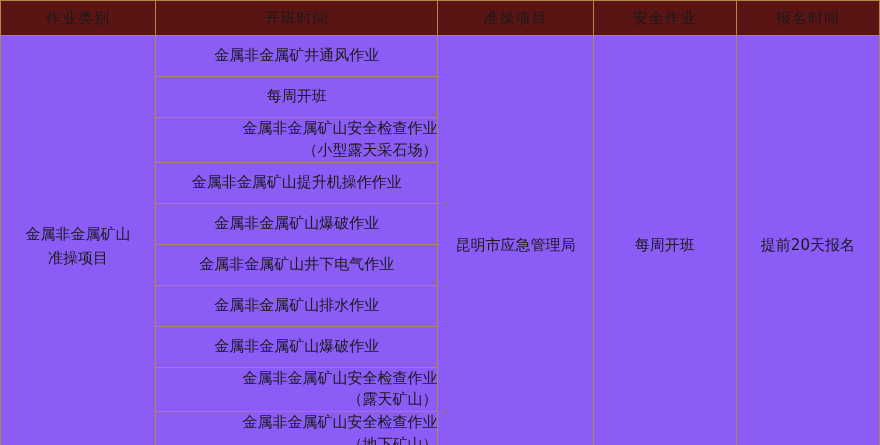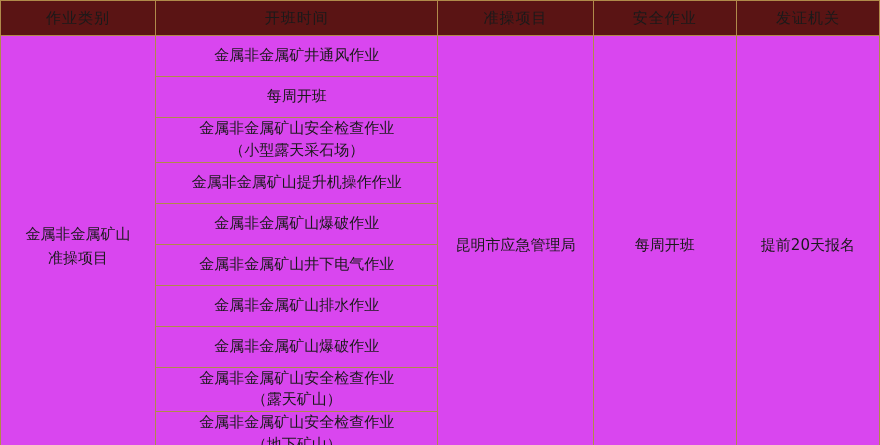--- a/index.html
+++ b/index.html
@@ -33,35 +33,36 @@
   }
   thead th {
     background: #5a1414;
     color: #ffffff;
     height: 34px;
     font-size: 15px;
     border: 1px solid #5a1414;
     letter-spacing: 1px;
   }
   tbody td {
-    background: #d946ef;
+    background: #8b5cf6;
   }
   td.category {
     font-size: 15px;
     line-height: 1.6;
     padding: 4px 6px;
   }
   td.item {
     height: 40px;
     font-size: 15px;
     line-height: 1.45;
     padding: 5px 8px;
   }
   td.item.two-line {
     line-height: 1.45;
+    text-align: right;
   }
   td.agency, td.schedule, td.signup {
     font-size: 15px;
   }
   .col1 { width: 155px; }
   .col2 { width: 282px; }
   .col3 { width: 155px; }
   .col4 { width: 143px; }
   .col5 { width: 143px; }
   .nowrap-line { display: block; }
@@ -77,21 +78,21 @@
       <col class="col3">
       <col class="col4">
       <col class="col5">
     </colgroup>
     <thead>
       <tr>
         <th>作业类别</th>
         <th>开班时间</th>
         <th>准操项目</th>
         <th>安全作业</th>
-        <th>发证机关</th>
+        <th>报名时间</th>
       </tr>
     </thead>
     <tbody>
       <tr>
         <td class="category" rowspan="10">
           <span class="nowrap-line">金属非金属矿山</span>
           <span class="nowrap-line">准操项目</span>
         </td>
         <td class="item">
           <span class="nowrap-line">金属非金属矿井通风作业</span>

